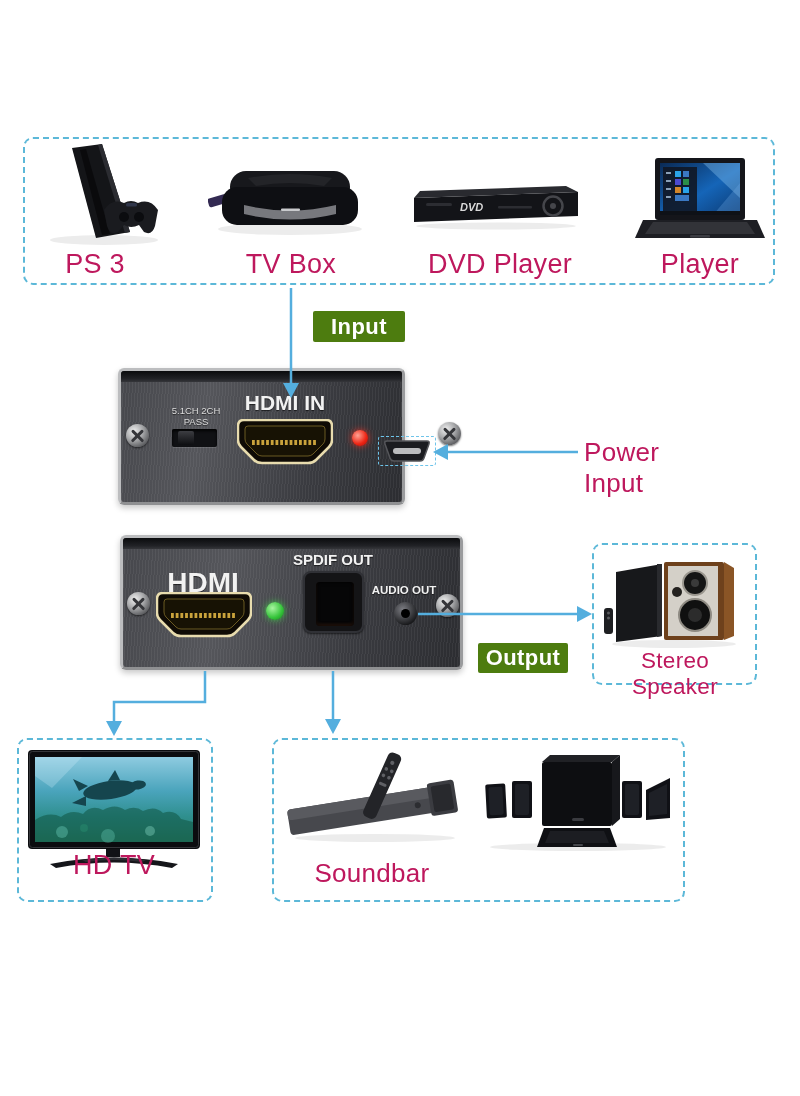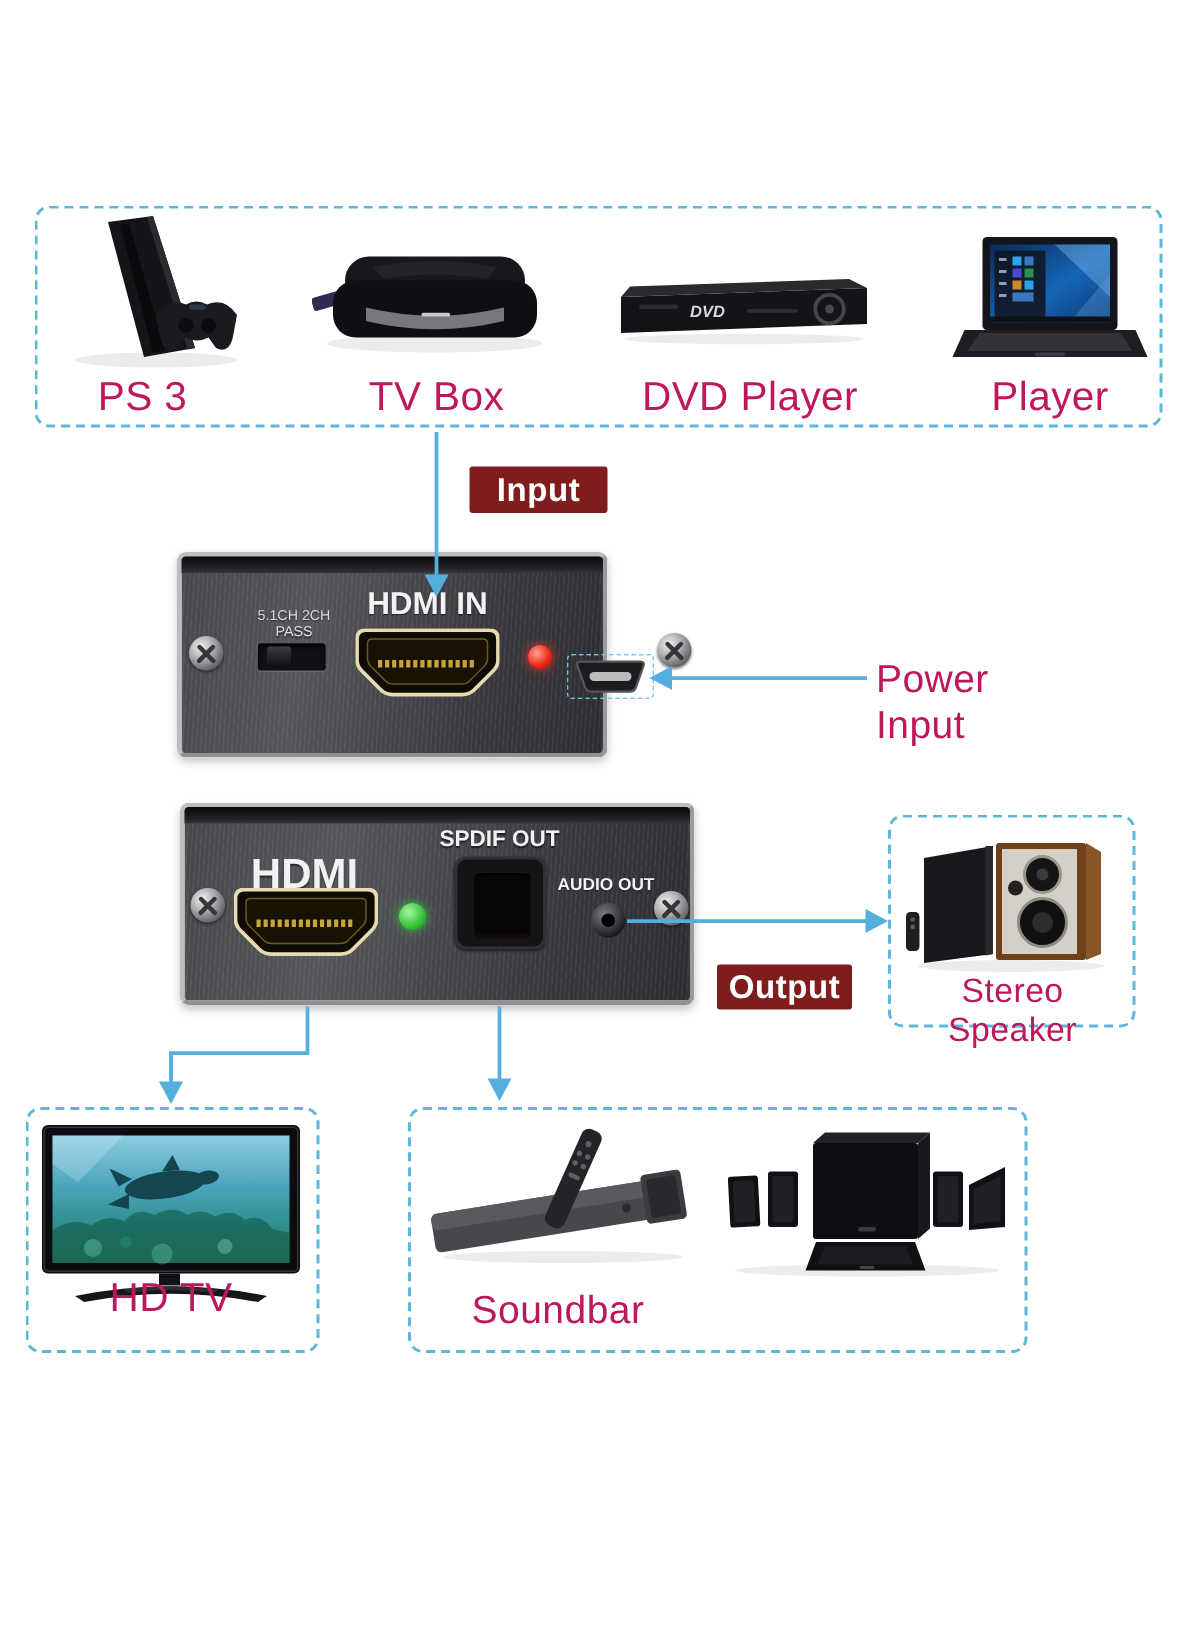--- a/index.html
+++ b/index.html
@@ -3,21 +3,21 @@
 <meta charset="utf-8">
 <style>
   * { margin:0; padding:0; box-sizing:border-box; }
   body { background:#fff; font-family:"Liberation Sans", sans-serif; }
   .canvas { position:relative; width:800px; height:1096px; background:#ffffff; overflow:hidden; }
 
   .dashed-box { position:absolute; border:2.5px dashed #5cb8d8; border-radius:10px; background:transparent; }
 
   .dev-label { position:absolute; color:#be185d; text-align:center; font-size:27px; letter-spacing:0.3px; }
 
-  .chip { position:absolute; background:#7f1d1d; color:#ffffff; font-weight:bold; font-size:22px;
+  .chip { position:absolute; background:#4d7c0f; color:#ffffff; font-weight:bold; font-size:22px;
           display:flex; align-items:center; justify-content:center; border-radius:2px; letter-spacing:0.4px; }
 
   .panel { position:absolute; border-radius:6px;
     border:3px solid #bcbdbf; border-bottom-color:#8f9092; border-right-color:#9a9b9d;
     background-image:
       repeating-linear-gradient(94deg, rgba(255,255,255,0.055) 0px, rgba(255,255,255,0.055) 1px, rgba(0,0,0,0) 1px, rgba(0,0,0,0) 3px),
       linear-gradient(102deg, #46474c 0%, #55565b 30%, #3a3b40 68%, #2c2d31 100%);
     box-shadow: inset 0 2px 3px rgba(255,255,255,0.14), 0 3px 6px rgba(0,0,0,0.22); }
   .panel .top-strip { position:absolute; top:0; left:0; right:0; height:11px;
     background:linear-gradient(#0a0b0d, #212226 70%, #35363a); border-radius:3px 3px 0 0; }

